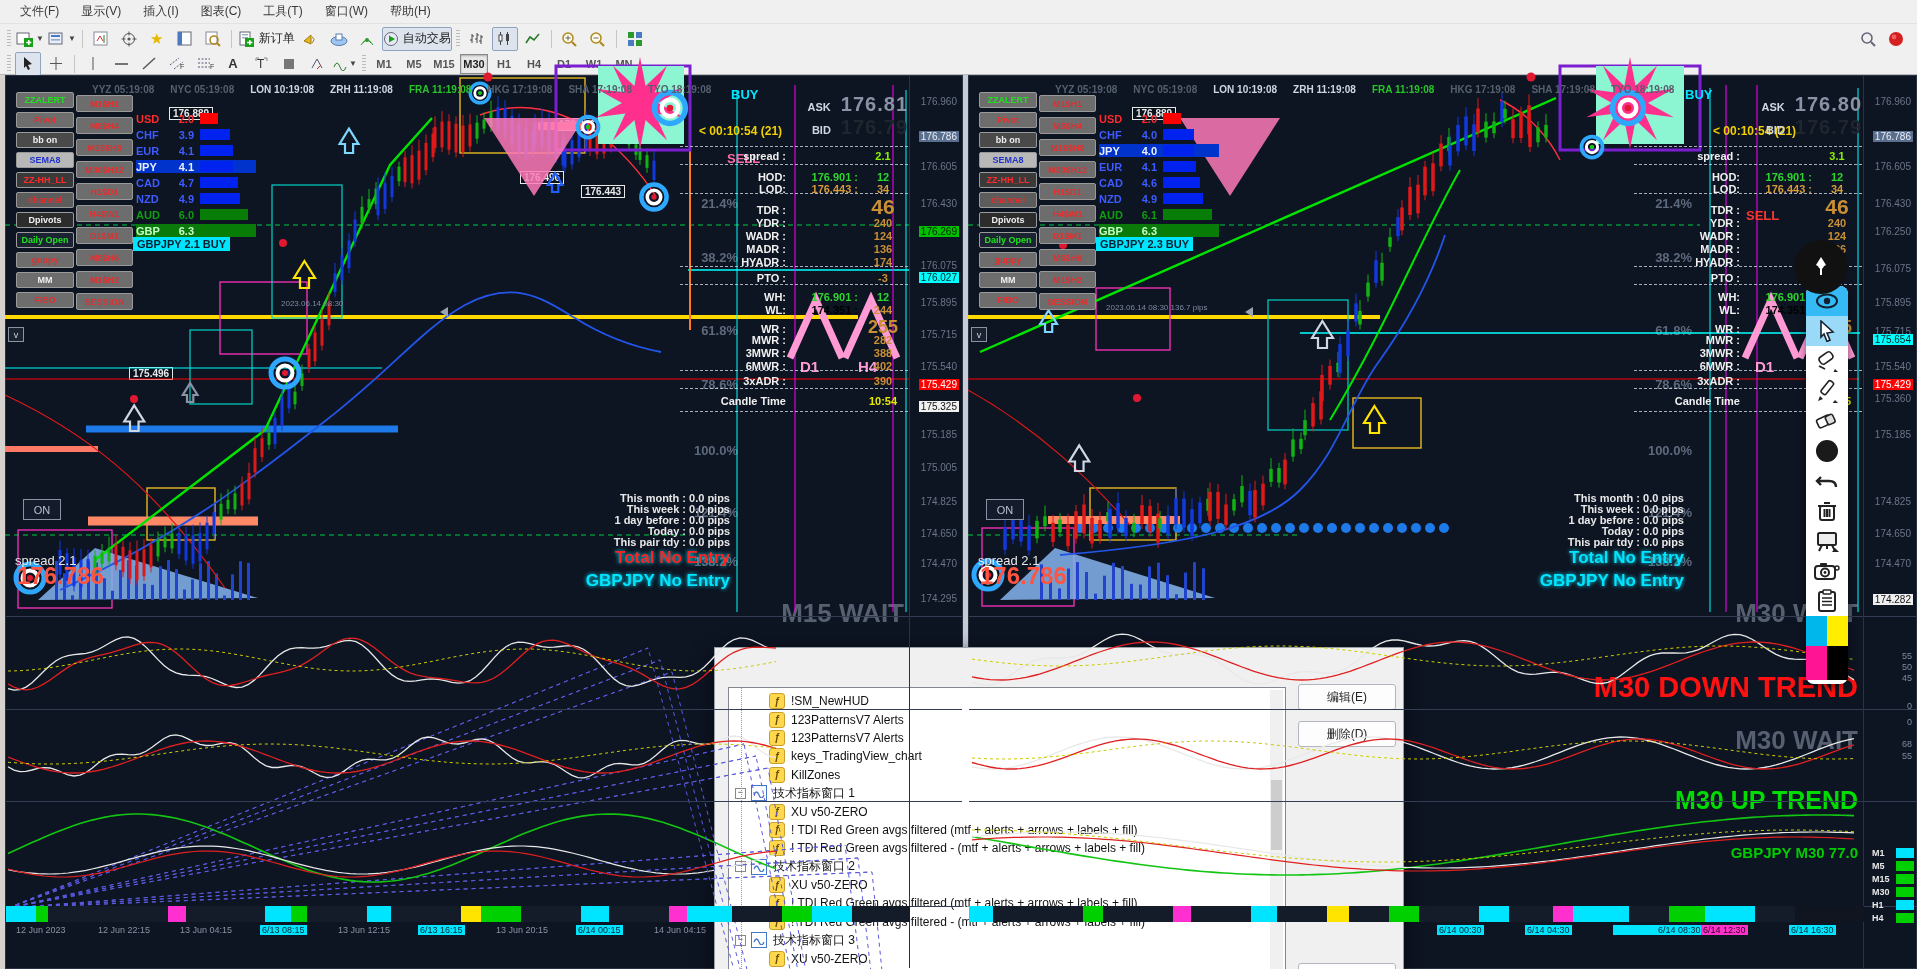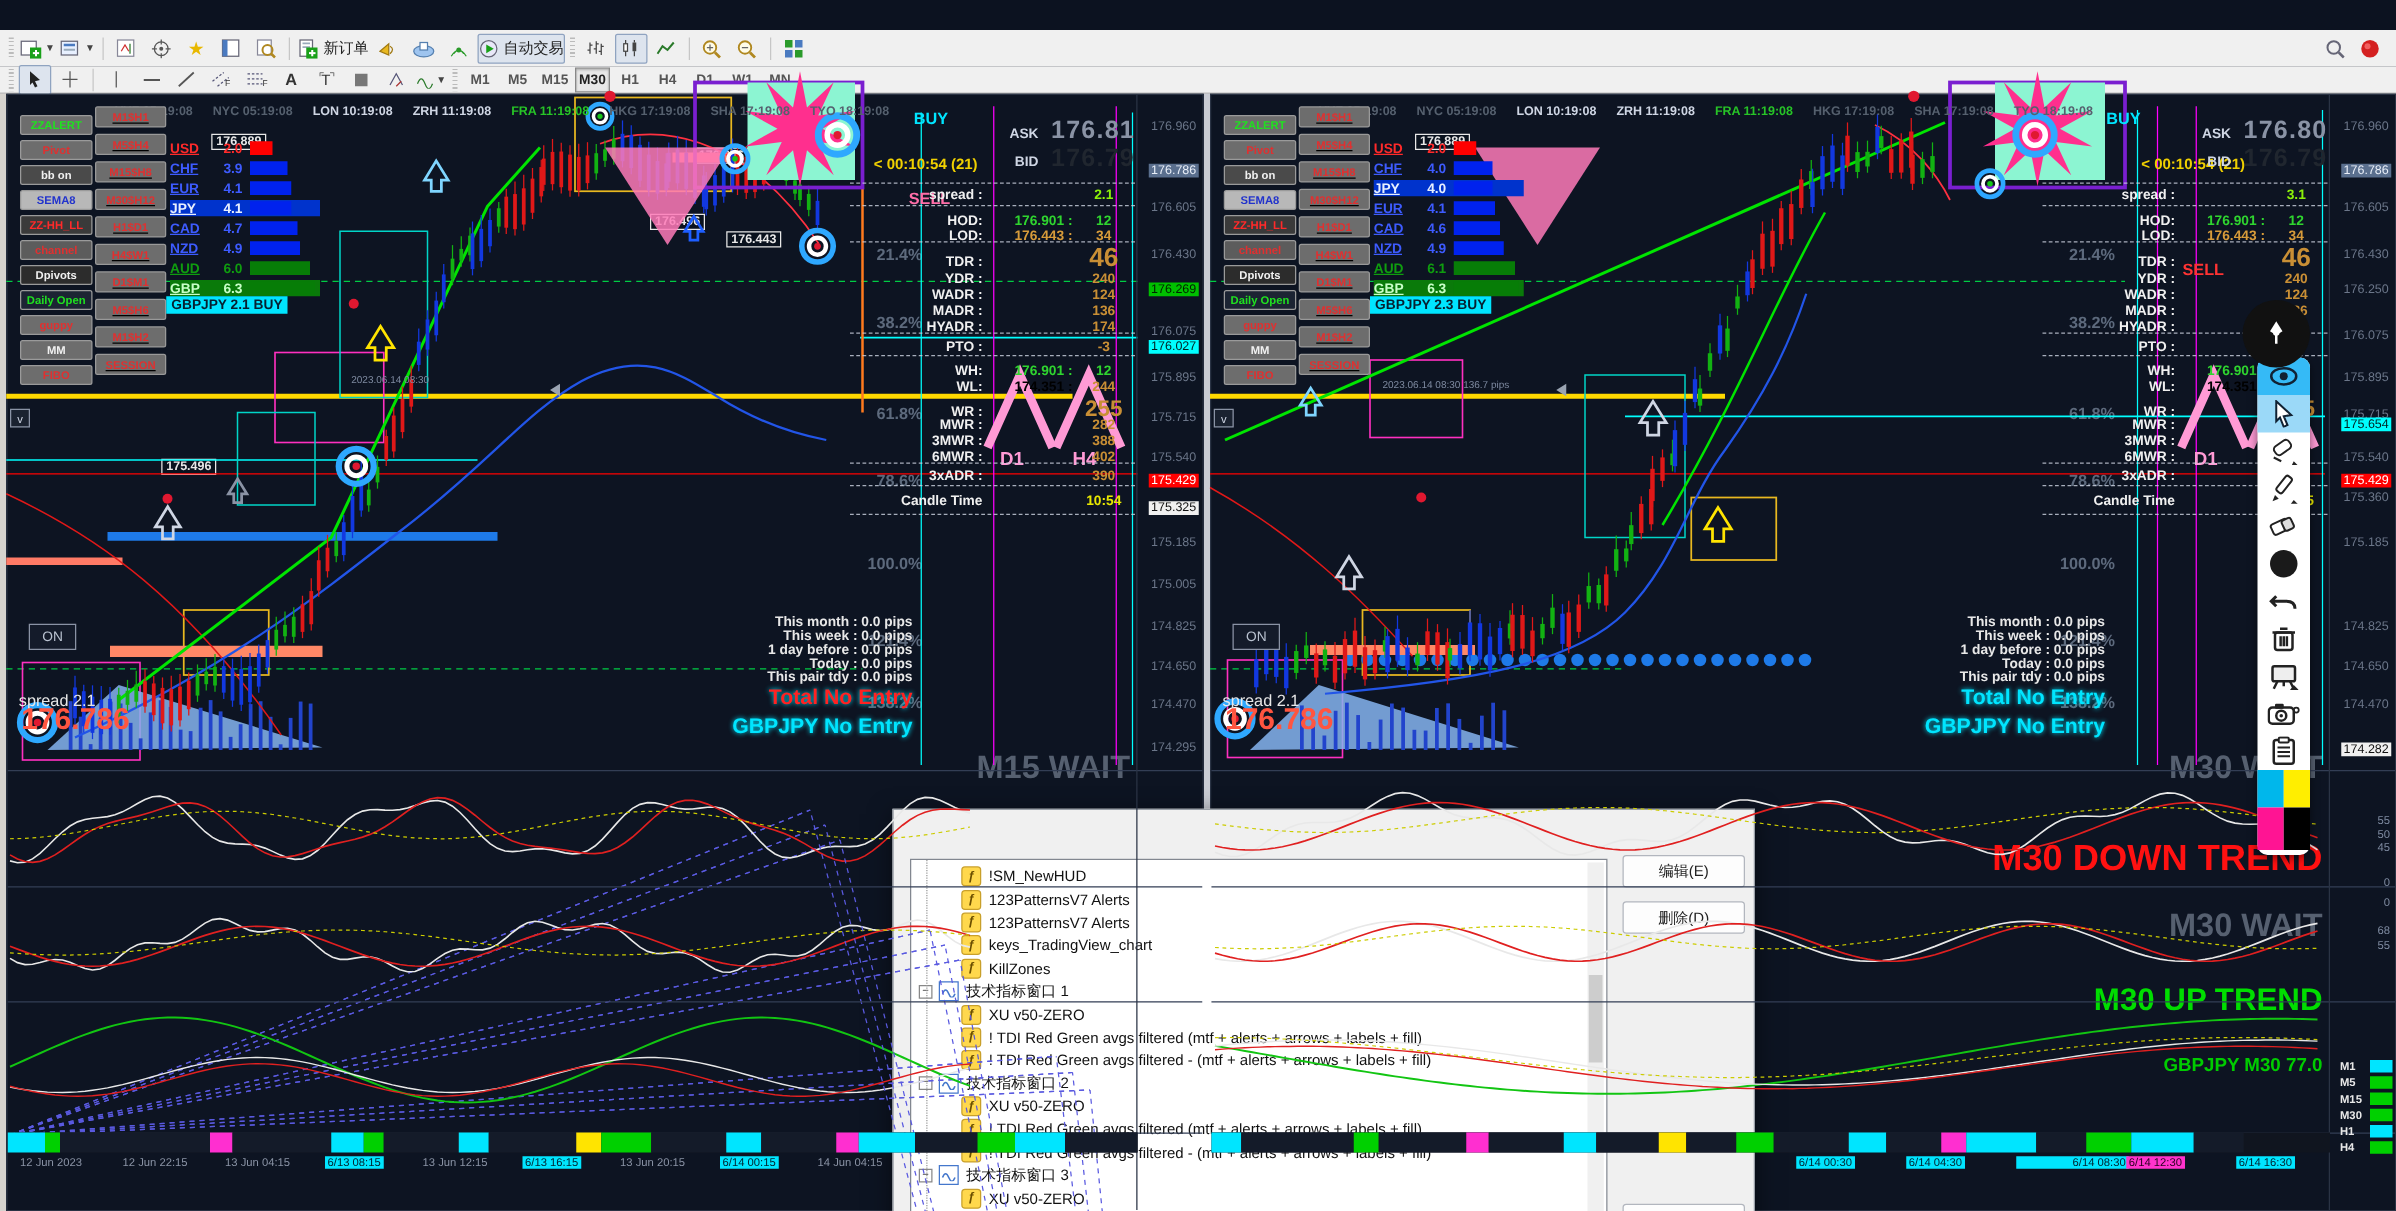--- a/index.html
+++ b/index.html
@@ -19,25 +19,25 @@
   .tlabel{font-size:12px;color:#222;margin-left:4px;white-space:nowrap;}
   .tf-btn{height:18px;min-width:26px;display:flex;align-items:center;justify-content:center;font-size:11px;font-weight:bold;color:#555;border:1px solid transparent;margin:0 1px;}
   .tf-btn.active{background:#e8e8e8;border:1px solid #888;box-shadow:inset 0 1px 2px rgba(0,0,0,.25);color:#222;}
   
   .chart{position:absolute;top:75px;height:894px;background:#0d1422;border:1px solid #2a3344;box-sizing:border-box;overflow:hidden;}
   #splitter{position:absolute;top:75px;left:963px;width:5px;height:894px;background:#c9ccd4;}
   #leftframe{position:absolute;top:75px;left:0;width:5px;height:894px;background:#d6d3ce;}
   .sessions{position:absolute;left:86px;top:8px;display:flex;gap:16px;font-size:10px;font-weight:bold;white-space:nowrap;}
   .hud1{position:absolute;left:10px;top:16px;width:58px;}
   .hud1 .hbtn{height:14px;margin-bottom:4px;border:1px solid #9a9a9a;border-radius:2px;font-size:9px;font-weight:bold;display:flex;align-items:center;justify-content:center;white-space:nowrap;overflow:hidden;}
-  .hud2{position:absolute;left:70px;top:9px;width:57px;text-decoration:underline;}
+  .hud2{position:absolute;left:70px;top:19px;width:57px;}
   .hud2 .hbtn2{height:15px;margin-bottom:5px;background:#6d6d6d;border:1px solid #999;border-radius:2px;font-size:9px;font-weight:bold;color:#e03030;display:flex;align-items:center;justify-content:center;}
   .currs{position:absolute;left:130px;top:36px;width:120px;}
   .crow{height:13px;margin-bottom:3px;display:flex;align-items:center;font-size:11px;font-weight:bold;}
-  .crow .cc{width:34px;text-decoration:underline;}
+  .crow .cc{width:34px;}
   .crow .cv{width:24px;text-align:right;margin-right:6px;}
   .crow .cbar{height:11px;}
   .signal{position:absolute;left:127px;top:161px;background:#00e5ff;color:#062030;font-size:11px;font-weight:bold;padding:1px 4px;white-space:nowrap;}
   .buysell{position:absolute;font-size:13px;font-weight:bold;}
   .countdown{position:absolute;top:48px;font-size:12px;font-weight:bold;color:#f0d000;white-space:nowrap;}
   .panel{position:absolute;width:228px;font-weight:bold;}
   .askbid{position:absolute;right:0;display:flex;align-items:baseline;gap:10px;}
   .askbid .lbl{font-size:11px;color:#cfd6e4;}
   .askbid .val{font-size:20px;letter-spacing:1px;}
   .srow{position:absolute;right:0;width:100%;display:flex;justify-content:flex-end;align-items:baseline;font-size:11px;}
@@ -89,20 +89,30 @@
   #swatches div{position:absolute;}
   
   #deco{position:absolute;left:0;top:0;z-index:5;pointer-events:none;}
   .chart>*{z-index:10;}
 </style>
 </head>
 <body>
 
 <div id="screen">
 
+  <div id="menubar">
+
+  <span class="menu-item">文件(F)</span>
+      <span class="menu-item">显示(V)</span>
+      <span class="menu-item">插入(I)</span>
+      <span class="menu-item">图表(C)</span>
+      <span class="menu-item">工具(T)</span>
+      <span class="menu-item">窗口(W)</span>
+      <span class="menu-item">帮助(H)</span>
+    </div>
 
   <div id="toolbar1">
     <div class="tgrip"></div>
     <div class="tbtn">
         <svg width="18" height="16">
           <rect x="1" y="2" width="12" height="11" fill="#fff" stroke="#667"></rect>
           <rect x="8" y="7" width="9" height="9" fill="#19a019"></rect>
           <rect x="12" y="9" width="1.6" height="5" fill="#fff"></rect>
           <rect x="10.3" y="10.7" width="5" height="1.6" fill="#fff"></rect>
         </svg>

